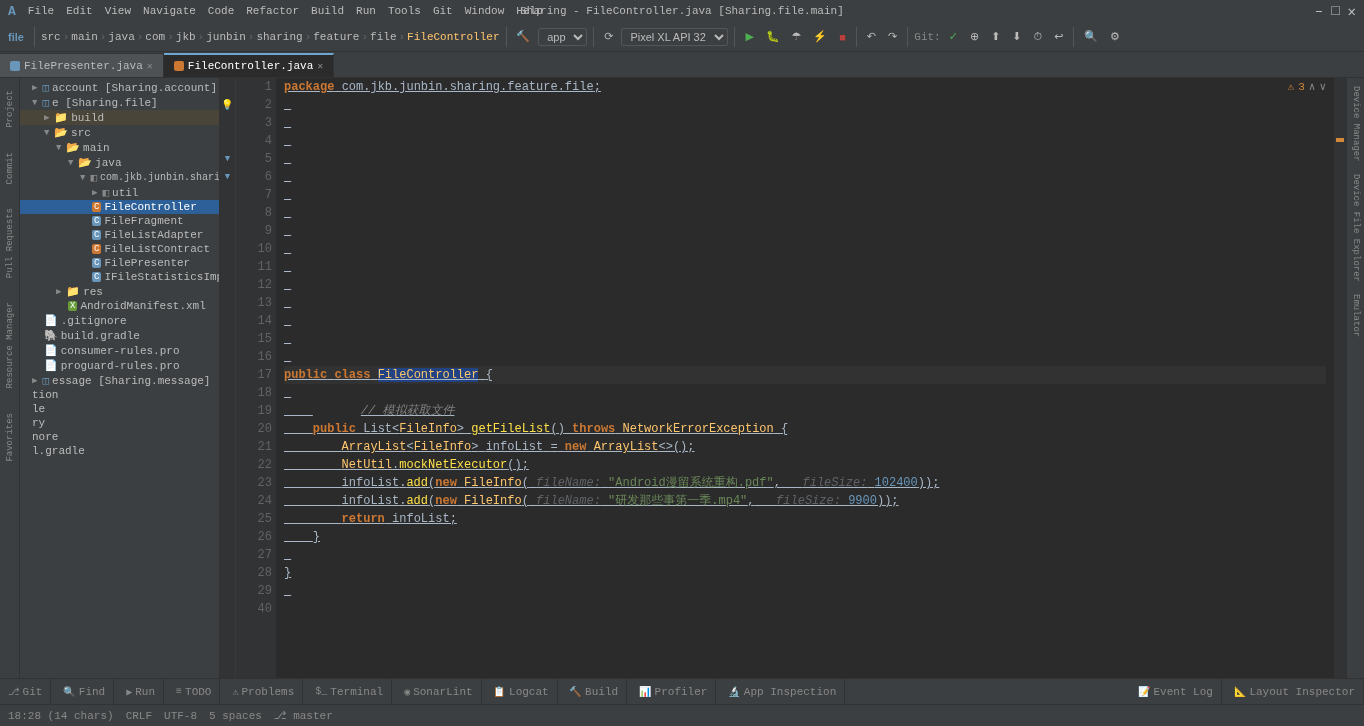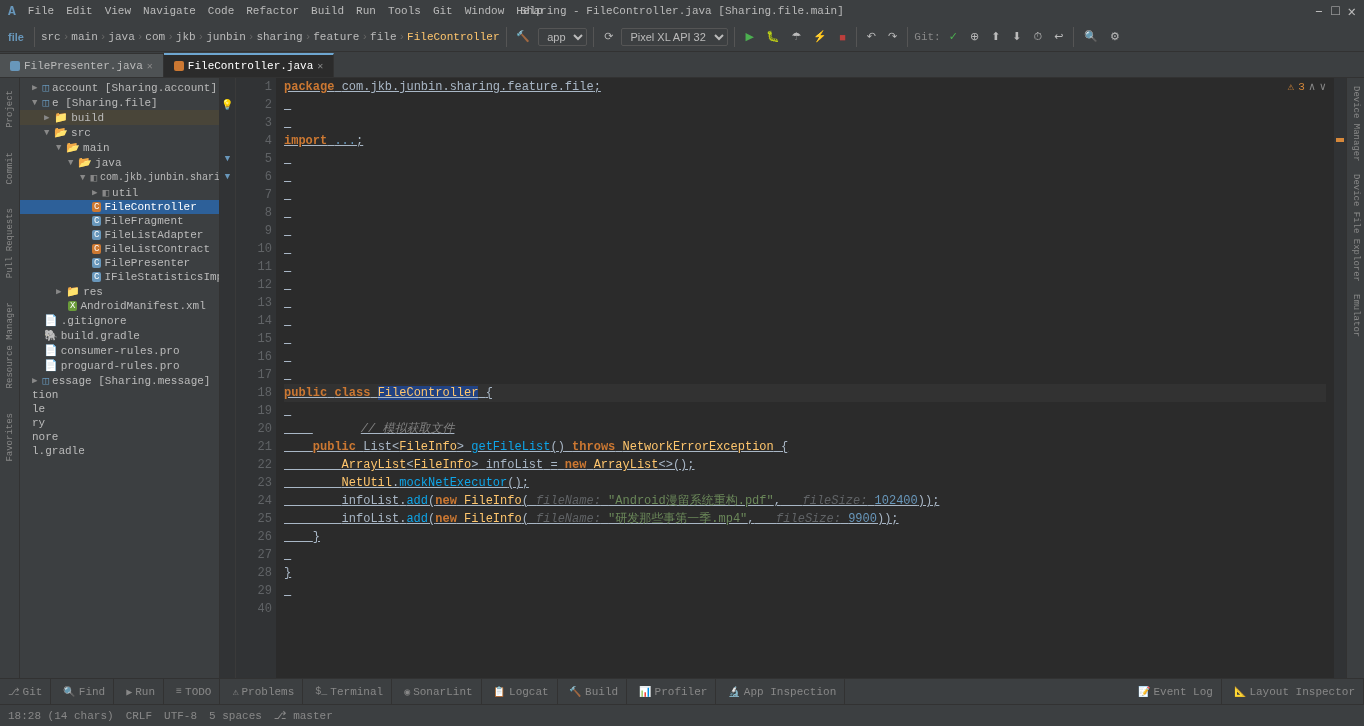--- a/index.html
+++ b/index.html
@@ -55,21 +55,21 @@
     .code-editor { flex: 1; display: flex; overflow: hidden; }
     .line-numbers { width: 40px; background: #313335; color: #606366; font-size: 12px; padding: 0 4px; text-align: right; line-height: 1.5; overflow: hidden; flex-shrink: 0; user-select: none; }
     .code-content { flex: 1; overflow: auto; padding: 0 8px; line-height: 1.5; font-size: 12px; }
     .code-line { white-space: pre; min-height: 18px; text-decoration: underline; }
     .code-line.highlighted-line { background: #323232; }
     .kw { color: #cc7832; font-weight: bold; }
     .cls { color: #ffc66d; }
     .str { color: #6a8759; }
     .cmt { color: #808080; font-style: italic; margin-left: 48px; }
     .num { color: #6897bb; }
-    .fn { color: #0ea5e9; }
+    .fn { color: #fde047; }
     .pkg { color: #a9b7c6; }
     .selected-text { background: #214283; }
     .param-hint { color: #606366; font-style: italic; }
 
     
     .right-panel { width: 18px; background: #3c3f41; border-left: 1px solid #323232; display: flex; flex-direction: column; align-items: center; padding: 4px 0; gap: 4px; flex-shrink: 0; }
     .right-icon { writing-mode: vertical-rl; font-size: 9px; color: #888; cursor: pointer; padding: 4px 2px; }
 
     
     .warning-strip { width: 12px; background: #313335; display: flex; flex-direction: column; flex-shrink: 0; }
@@ -385,21 +385,20 @@
           <div>27</div>
           <div>28</div>
           <div>29</div>
           <div>40</div>
         </div>
 
         <div class="code-content">
           <div class="code-line"><span class="kw">package</span> <span class="pkg">com.jkb.junbin.sharing.feature.file</span>;</div>
           <div class="code-line">&nbsp;</div>
           <div class="code-line">&nbsp;</div>
-          <div class="code-line"><span class="kw">import</span> <span style="color:#6897bb;">...</span>;</div>
           <div class="code-line">&nbsp;</div>
           <div class="code-line">&nbsp;</div>
           <div class="code-line">&nbsp;</div>
           <div class="code-line">&nbsp;</div>
           <div class="code-line">&nbsp;</div>
           <div class="code-line">&nbsp;</div>
           <div class="code-line">&nbsp;</div>
           <div class="code-line">&nbsp;</div>
           <div class="code-line">&nbsp;</div>
           <div class="code-line">&nbsp;</div>
@@ -407,20 +406,21 @@
           <div class="code-line">&nbsp;</div>
           <div class="code-line">&nbsp;</div>
           <div class="code-line highlighted-line"><span class="kw">public</span> <span class="kw">class</span> <span class="selected-text"><span class="cls">FileController</span></span> <span style="color:#a9b7c6;">{</span></div>
           <div class="code-line">&nbsp;</div>
           <div class="code-line">    <span class="cmt">// 模拟获取文件</span></div>
           <div class="code-line">    <span class="kw">public</span> <span style="color:#a9b7c6;">List&lt;</span><span class="cls">FileInfo</span><span style="color:#a9b7c6;">&gt;</span> <span class="fn">getFileList</span><span style="color:#a9b7c6;">()</span> <span class="kw">throws</span> <span class="cls">NetworkErrorException</span> <span style="color:#a9b7c6;">{</span></div>
           <div class="code-line">        <span class="cls">ArrayList</span><span style="color:#a9b7c6;">&lt;</span><span class="cls">FileInfo</span><span style="color:#a9b7c6;">&gt;</span> <span style="color:#a9b7c6;">infoList</span> <span style="color:#a9b7c6;">=</span> <span class="kw">new</span> <span class="cls">ArrayList</span><span style="color:#a9b7c6;">&lt;&gt;();</span></div>
           <div class="code-line">        <span class="cls">NetUtil</span><span style="color:#a9b7c6;">.</span><span class="fn">mockNetExecutor</span><span style="color:#a9b7c6;">();</span></div>
           <div class="code-line">        <span style="color:#a9b7c6;">infoList</span><span style="color:#a9b7c6;">.</span><span class="fn">add</span><span style="color:#a9b7c6;">(</span><span class="kw">new</span> <span class="cls">FileInfo</span><span style="color:#a9b7c6;">(</span> <span class="param-hint">fileName:</span> <span class="str">"Android漫留系统重构.pdf"</span><span style="color:#a9b7c6;">,</span>   <span class="param-hint">fileSize:</span> <span class="num">102400</span><span style="color:#a9b7c6;">));</span></div>
           <div class="code-line">        <span style="color:#a9b7c6;">infoList</span><span style="color:#a9b7c6;">.</span><span class="fn">add</span><span style="color:#a9b7c6;">(</span><span class="kw">new</span> <span class="cls">FileInfo</span><span style="color:#a9b7c6;">(</span> <span class="param-hint">fileName:</span> <span class="str">"研发那些事第一季.mp4"</span><span style="color:#a9b7c6;">,</span>   <span class="param-hint">fileSize:</span> <span class="num">9900</span><span style="color:#a9b7c6;">));</span></div>
+          <div class="code-line">        <span class="kw">return</span> <span style="color:#a9b7c6;">infoList;</span></div>
           <div class="code-line">    <span style="color:#a9b7c6;">}</span></div>
           <div class="code-line">&nbsp;</div>
           <div class="code-line"><span style="color:#a9b7c6;">}</span></div>
           <div class="code-line">&nbsp;</div>
         </div>
 
         <div class="warning-strip">
           <div class="warning-marker yellow" style="margin-top:60px;"></div>
         </div>
       </div>

